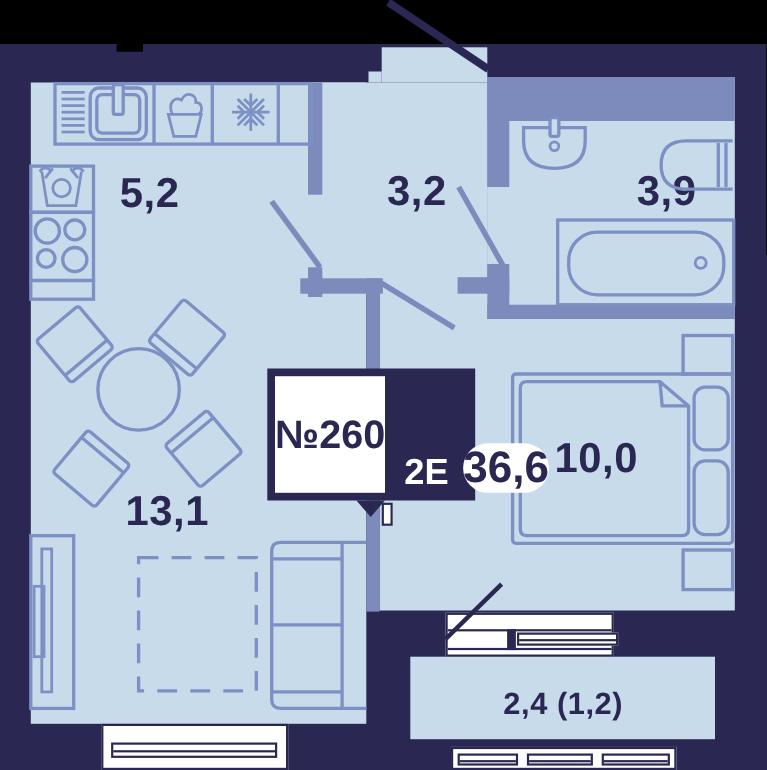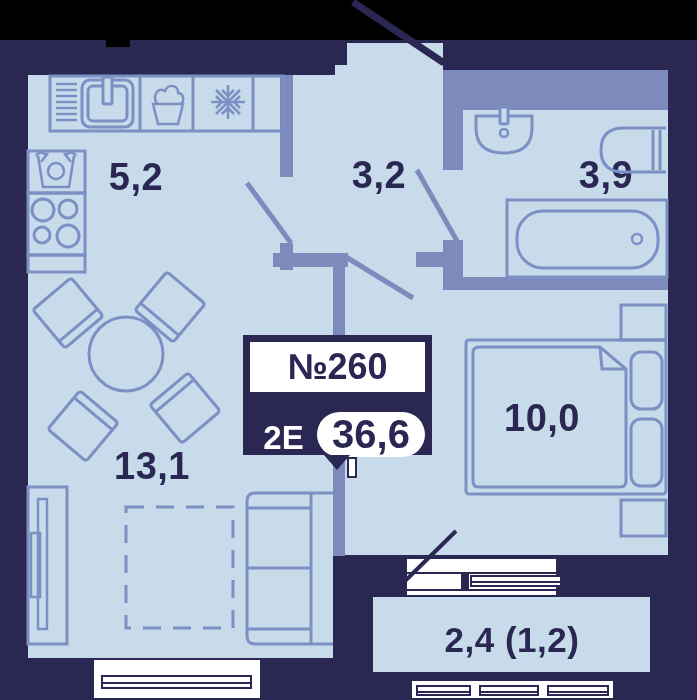--- a/index.html
+++ b/index.html
@@ -5,30 +5,30 @@
   html,body{margin:0;padding:0;background:#000;}
   #plan{position:relative;width:697px;height:700px;background:#000;overflow:hidden;
         font-family:"Liberation Sans","DejaVu Sans",sans-serif;}
   .abs{position:absolute;}
   .base{background:#2a2853;}
   .floor{background:#c7dbeb;}
   .wall{background:#7c8bbc;}
   .blk{background:#000;}
   .rlabel{position:absolute;transform:translate(-50%,-50%);font-weight:700;
           font-size:38px;color:#2a2853;letter-spacing:.5px;white-space:nowrap;}
-  .rlabel.small{font-size:35px;}
+  .rlabel.small{font-size:28px;}
   
   .winunit{position:absolute;background:#fff;border:2px solid #2a2853;box-sizing:border-box;}
   .pane{position:absolute;background:#fff;border:2px solid #2a2853;box-sizing:border-box;}
   .pane .mid{position:absolute;left:0;right:0;top:50%;height:0;border-top:2px solid #2a2853;}
   .hline{position:absolute;left:0;right:0;height:0;border-top:2px solid #2a2853;}
   .vbar{position:absolute;background:#2a2853;}
   
   .badge{position:absolute;left:243px;top:335px;width:189px;height:120px;background:#2a2853;
-         padding:7px;box-sizing:border-box;display:flex;flex-direction:column;gap:20px;z-index:30;}
+         padding:7px;box-sizing:border-box;display:flex;flex-direction:row;gap:4px;z-index:30;}
   .badge::after{content:'';position:absolute;left:81px;top:100%;width:0;height:0;
          border:13px solid transparent;border-top:15px solid #2a2853;border-bottom:0;}
   .badge-num{background:#fff;flex:0 0 50px;display:flex;align-items:center;justify-content:center;
          font-size:36px;font-weight:700;color:#2a2853;}
   .badge-row{flex:1;display:flex;gap:0;align-items:flex-end;}
   .badge-type{width:67px;display:flex;align-items:center;justify-content:center;
          color:#fff;font-size:33px;font-weight:700;}
   .badge-area{flex:1;background:#fff;display:flex;align-items:center;justify-content:center;
          color:#2a2853;font-size:40px;font-weight:700;border-radius:23px;}
   svg{position:absolute;left:0;top:0;z-index:20;}

